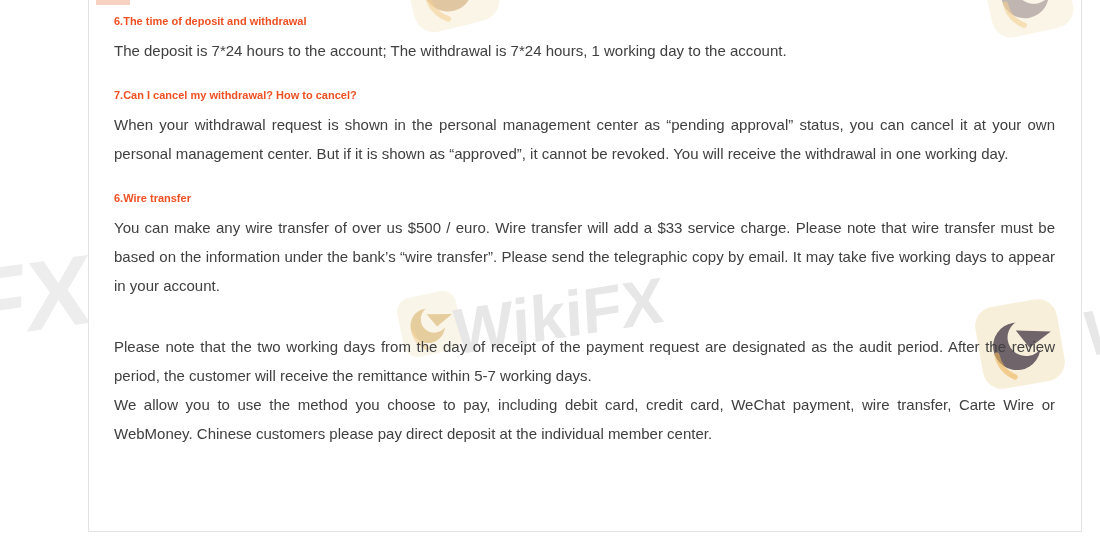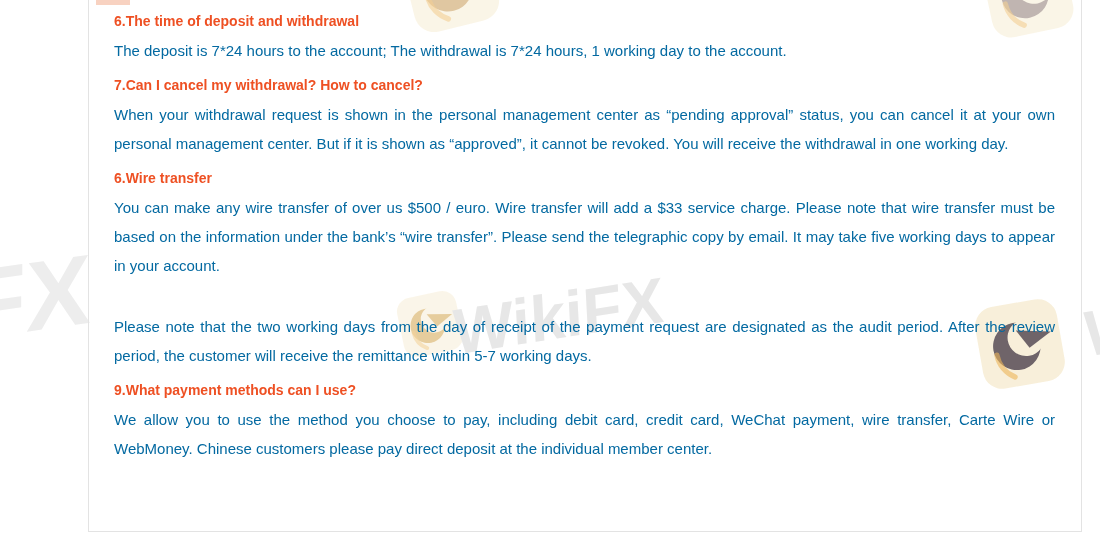--- a/index.html
+++ b/index.html
@@ -89,28 +89,28 @@
     top: -20px;
     width: 994px;
     height: 552px;
     box-sizing: border-box;
     border: 1px solid #e3e3e3;
     background: transparent;
     padding: 26px 26px 0 25px;
   }
   .faq-heading {
     color: #ee5023;
-    font-size: 14px;
+    font-size: 11px;
     font-weight: 600;
     line-height: 29px;
     margin: 0;
   }
-  .faq-section:not(:first-child) .faq-heading { margin-top: 6px; }
+  .faq-section:not(:first-child) .faq-heading { margin-top: 16px; }
   .faq-para {
-    color: #0369a1;
+    color: #404040;
     font-size: 15px;
     line-height: 29px;
     margin: 0;
     text-align: justify;
   }
   .faq-para + .faq-para { margin-top: 32px; }
 </style>
 </head>
 <body>
 
@@ -166,19 +166,18 @@
         <div class="faq-section">
           <div class="faq-heading">7.Can I cancel my withdrawal? How to cancel?</div>
           <p class="faq-para">When your withdrawal request is shown in the personal management center as “pending approval” status, you can cancel it at your own personal management center. But if it is shown as “approved”, it cannot be revoked. You will receive the withdrawal in one working day.</p>
         </div>
         <div class="faq-section">
           <div class="faq-heading">6.Wire transfer</div>
           <p class="faq-para">You can make any wire transfer of over us $500 / euro. Wire transfer will add a $33 service charge. Please note that wire transfer must be based on the information under the bank’s “wire transfer”. Please send the telegraphic copy by email. It may take five working days to appear in your account.</p>
           <p class="faq-para">Please note that the two working days from the day of receipt of the payment request are designated as the audit period. After the review period, the customer will receive the remittance within 5-7 working days.</p>
         </div>
         <div class="faq-section">
-          <div class="faq-heading">9.What payment methods can I use?</div>
           <p class="faq-para">We allow you to use the method you choose to pay, including debit card, credit card, WeChat payment, wire transfer, Carte Wire or WebMoney. Chinese customers please pay direct deposit at the individual member center.</p>
         </div>
       </div>
   </div>
 
 </div>
 
 </body></html>

